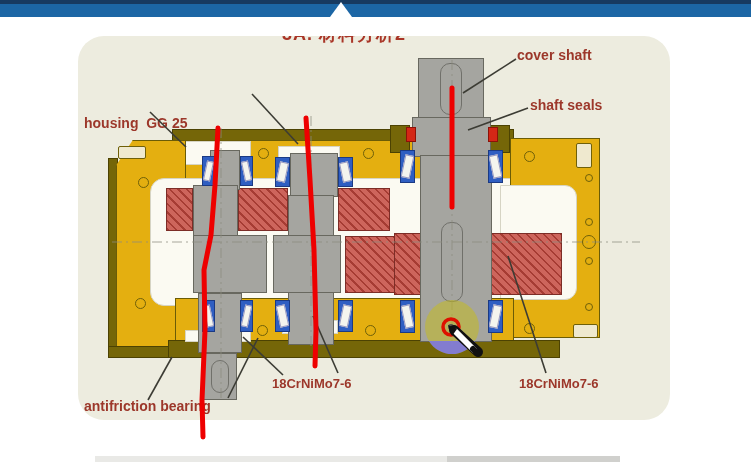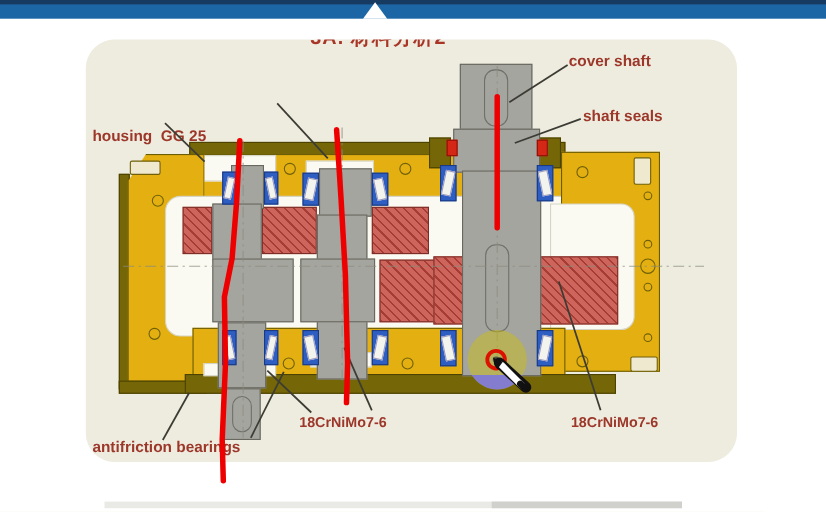--- a/index.html
+++ b/index.html
@@ -156,21 +156,21 @@
       <div class="bolt" style="left:504px;top:199px;width:14px;height:14px;"></div>
       <div class="bolt" style="left:507px;top:221px;width:8px;height:8px;"></div>
       <div class="bolt" style="left:507px;top:267px;width:8px;height:8px;"></div>
     </div>
 
     <div class="lbl" style="left:6px;top:56px;margin-top:24px;">housing  GG 25</div>
     <div class="lbl" style="left:439px;top:12px;">cover shaft</div>
     <div class="lbl" style="left:452px;top:62px;">shaft seals</div>
     <div class="lbl sm" style="left:194px;top:341px;">18CrNiMo7-6</div>
     <div class="lbl sm" style="left:441px;top:341px;">18CrNiMo7-6</div>
-    <div class="lbl" style="left:6px;top:363px;">antifriction bearings</div>
+    <div class="lbl" style="left:6px;top:363px;">antifriction bearing</div>
   </div>
 
   <svg class="overlay" width="751" height="465" viewBox="0 0 751 465">
 
     <g stroke="#8b8b7e" stroke-width="1" stroke-dasharray="10 4 2 4" opacity="0.75">
       <line x1="112" y1="242" x2="640" y2="242"></line>
       <line x1="221" y1="128" x2="221" y2="400"></line>
       <line x1="311" y1="116" x2="311" y2="348"></line>
       <line x1="452" y1="60" x2="452" y2="345"></line>
     </g>

